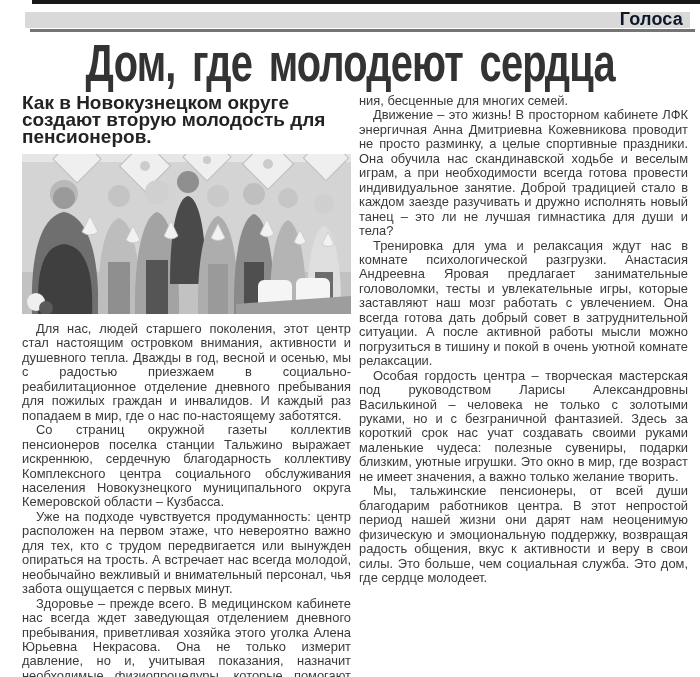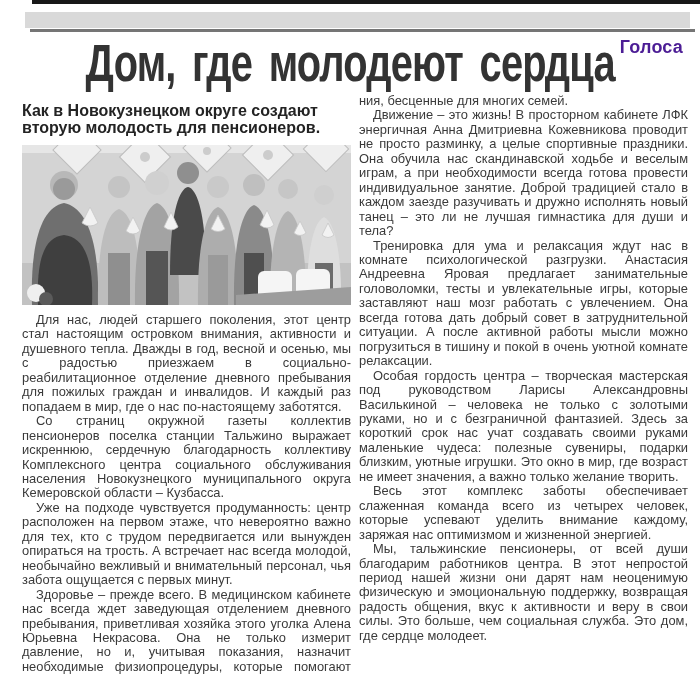--- a/index.html
+++ b/index.html
@@ -21,23 +21,22 @@
     position: absolute;
     left: 25px; top: 12px;
     width: 665px; height: 16px;
     background: #d9d9d9;
   }
   .section-label {
     position: absolute;
     right: 7px; top: -3px;
     font-size: 18px;
     font-weight: bold;
-    color: #4c1d95;
+    color: #0f172a;
     letter-spacing: 0.2px;
-    margin-top: 28px;
   }
   .header-rule {
     position: absolute;
     left: 30px; top: 29px;
     width: 665px; height: 3px;
     background: #757575;
   }
   .title {
     position: absolute;
     left: 0; top: 34px;
@@ -58,22 +57,22 @@
   }
   .columns {
     position: absolute;
     left: 22px; top: 94px;
     width: 666px;
     display: flex;
     gap: 8px;
   }
   .col { width: 329px; }
   .lede {
-    margin: 8px 0 9px 0;
-    font-size: 16px;
+    margin: 0 0 9px 0;
+    font-size: 19px;
     line-height: 17px;
     font-weight: bold;
     color: #232323;
   }
   .photo {
     width: 329px;
     height: 160px;
     margin-bottom: 8px;
     background: #cfcfcf;
   }
@@ -192,19 +191,18 @@
       <p class="para">Со страниц окружной газеты коллектив пенсионеров поселка станции Тальжино выражает искреннюю, сердечную благодарность коллективу Комплексного центра социального обслуживания населения Новокузнецкого муниципального округа Кемеровской области – Кузбасса.</p>
       <p class="para">Уже на подходе чувствуется продуманность: центр расположен на первом этаже, что невероятно важно для тех, кто с трудом передвигается или вынужден опираться на трость. А встречает нас всегда молодой, необычайно вежливый и внимательный персонал, чья забота ощущается с первых минут.</p>
       <p class="para">Здоровье – прежде всего. В медицинском кабинете нас всегда ждет заведующая отделением дневного пребывания, приветливая хозяйка этого уголка Алена Юрьевна Некрасова. Она не только измерит давление, но и, учитывая показания, назначит необходимые физиопроцедуры, которые помогают укрепить здоровье и восстановиться после травм. Здесь же, в центре, есть специальный кабинет, где нас знакомят с современным оборудованием, приспособлениями и обучают правильным способам ухода за лежачими больными – зна-</p>
     </div>
 
     <div class="col">
       <p class="para no-indent">ния, бесценные для многих семей.</p>
       <p class="para">Движение – это жизнь! В просторном кабинете ЛФК энергичная Анна Дмитриевна Кожевникова проводит не просто разминку, а целые спортивные праздники. Она обучила нас скандинавской ходьбе и веселым играм, а при необходимости всегда готова провести индивидуальное занятие. Доброй традицией стало в каждом заезде разучивать и дружно исполнять новый танец – это ли не лучшая гимнастика для души и тела?</p>
       <p class="para">Тренировка для ума и релаксация ждут нас в комнате психологической разгрузки. Анастасия Андреевна Яровая предлагает занимательные головоломки, тесты и увлекательные игры, которые заставляют наш мозг работать с увлечением. Она всегда готова дать добрый совет в затруднительной ситуации. А после активной работы мысли можно погрузиться в тишину и покой в очень уютной комнате релаксации.</p>
       <p class="para">Особая гордость центра – творческая мастерская под руководством Ларисы Александровны Василькиной – человека не только с золотыми руками, но и с безграничной фантазией. Здесь за короткий срок нас учат создавать своими руками маленькие чудеса: полезные сувениры, подарки близким, уютные игрушки. Это окно в мир, где возраст не имеет значения, а важно только желание творить.</p>
-      <p class="para">Весь этот комплекс заботы обеспечивает слаженная команда всего из четырех человек, которые успевают уделить внимание каждому, заряжая нас оптимизмом и жизненной энергией.</p>
       <p class="para">Мы, тальжинские пенсионеры, от всей души благодарим работников центра. В этот непростой период нашей жизни они дарят нам неоценимую физическую и эмоциональную поддержку, возвращая радость общения, вкус к активности и веру в свои силы. Это больше, чем социальная служба. Это дом, где сердце молодеет.</p>
 
     </div>
 
   </div>
 </div>
 
 </body></html>

